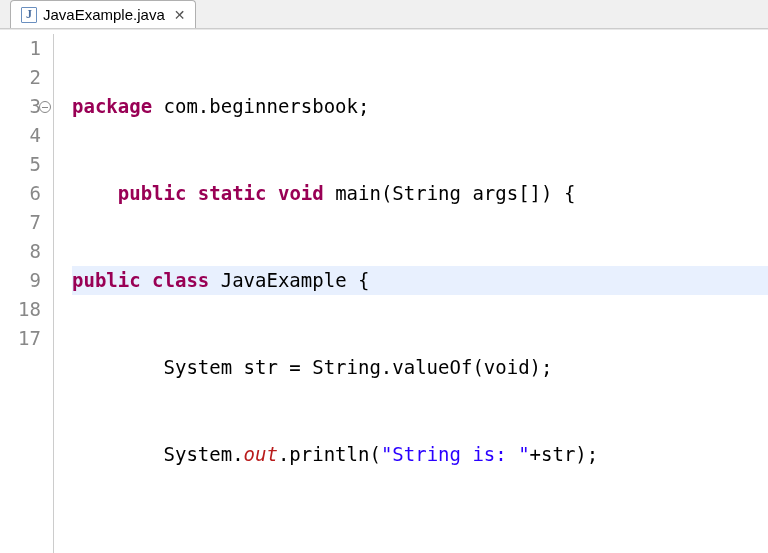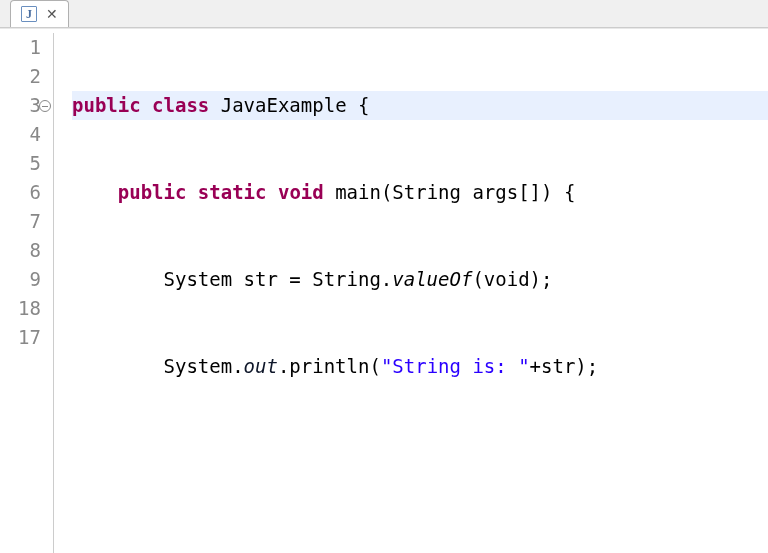--- a/index.html
+++ b/index.html
@@ -98,50 +98,52 @@
     font-size: 19px;
     line-height: 29px;
     padding-left: 18px;
     white-space: pre;
     overflow: hidden;
   }
   .code .line { height: 29px; }
   .code .hl { background: #e8f0fe; }
   .kw { color: #990055; font-weight: bold; }
   .str { color: #2a00ff; }
-  .fld { color: #0f172a; font-style: italic; }
-  .mth { font-style: italic; }
+  .fld { color: #b91c1c; font-style: italic; }
+  .mth { }
 </style>
 </head>
 <body>
 
 <div class="tab-bar">
   <div class="tab">
     <span class="jicon">J</span>
+    <span>JavaExample.java</span>
     <span class="close-x">✕</span>
   </div>
 </div>
 
 <div class="editor">
   <div class="gutter">
     <div class="gline">1</div>
     <div class="gline">2</div>
     <div class="gline"><span>3</span><span class="fold-circle"></span></div>
     <div class="gline">4</div>
     <div class="gline">5</div>
     <div class="gline">6</div>
     <div class="gline">7</div>
     <div class="gline">8</div>
     <div class="gline">9</div>
     <div class="gline">18</div>
     <div class="gline">17</div>
   </div>
   <div class="code">
+    <div class="line"><span class="kw">package</span><span> com.beginnersbook;</span></div>
+    <div class="line"><span>    </span><span class="kw">public</span> <span class="kw">static</span> <span class="kw">void</span><span> main(String args[]) {</span></div>
     <div class="line hl"><span class="kw">public</span> <span class="kw">class</span><span> JavaExample </span><span>{</span></div>
-    <div class="line"><span>    </span><span class="kw">public</span> <span class="kw">static</span> <span class="kw">void</span><span> main(String args[]) {</span></div>
     <div class="line"><span>        </span><span>System str = String.</span><span class="mth">valueOf</span><span>(void);</span></div>
     <div class="line"><span>        </span><span>System.</span><span class="fld">out</span><span>.println(</span><span class="str">"String is: "</span><span>+str);</span></div>
     
     
     
     
     
   </div>
 </div>
 

